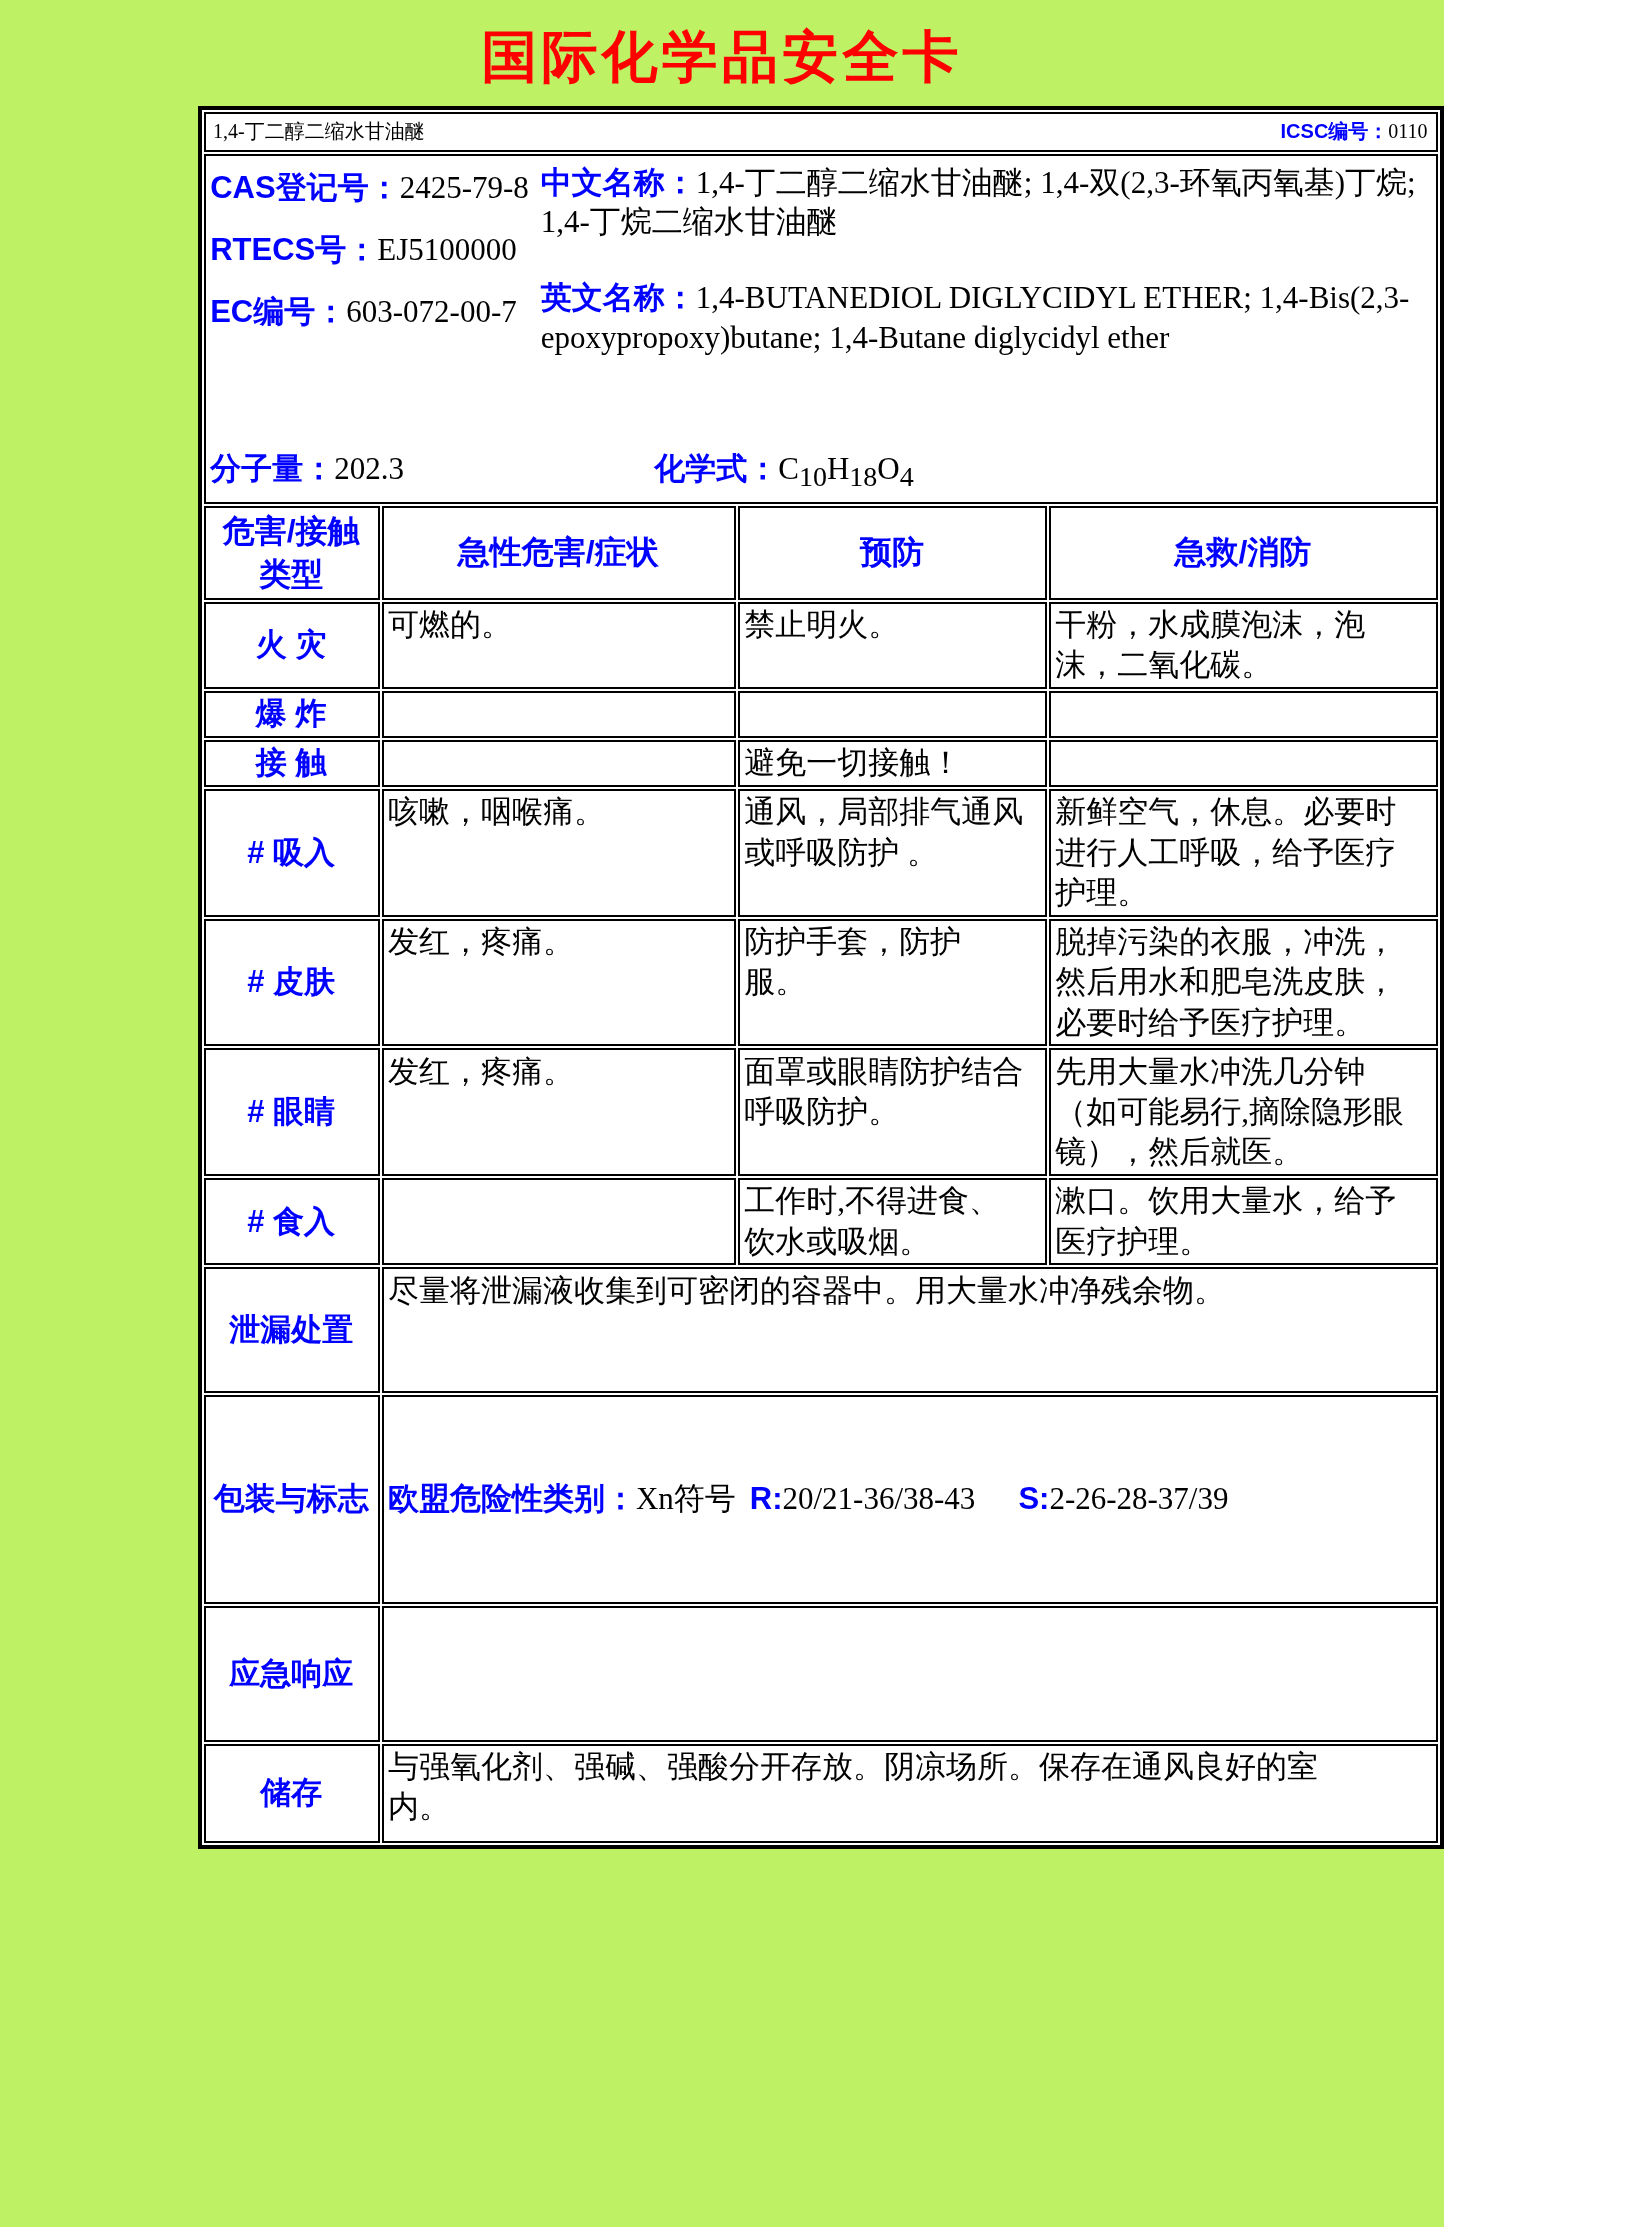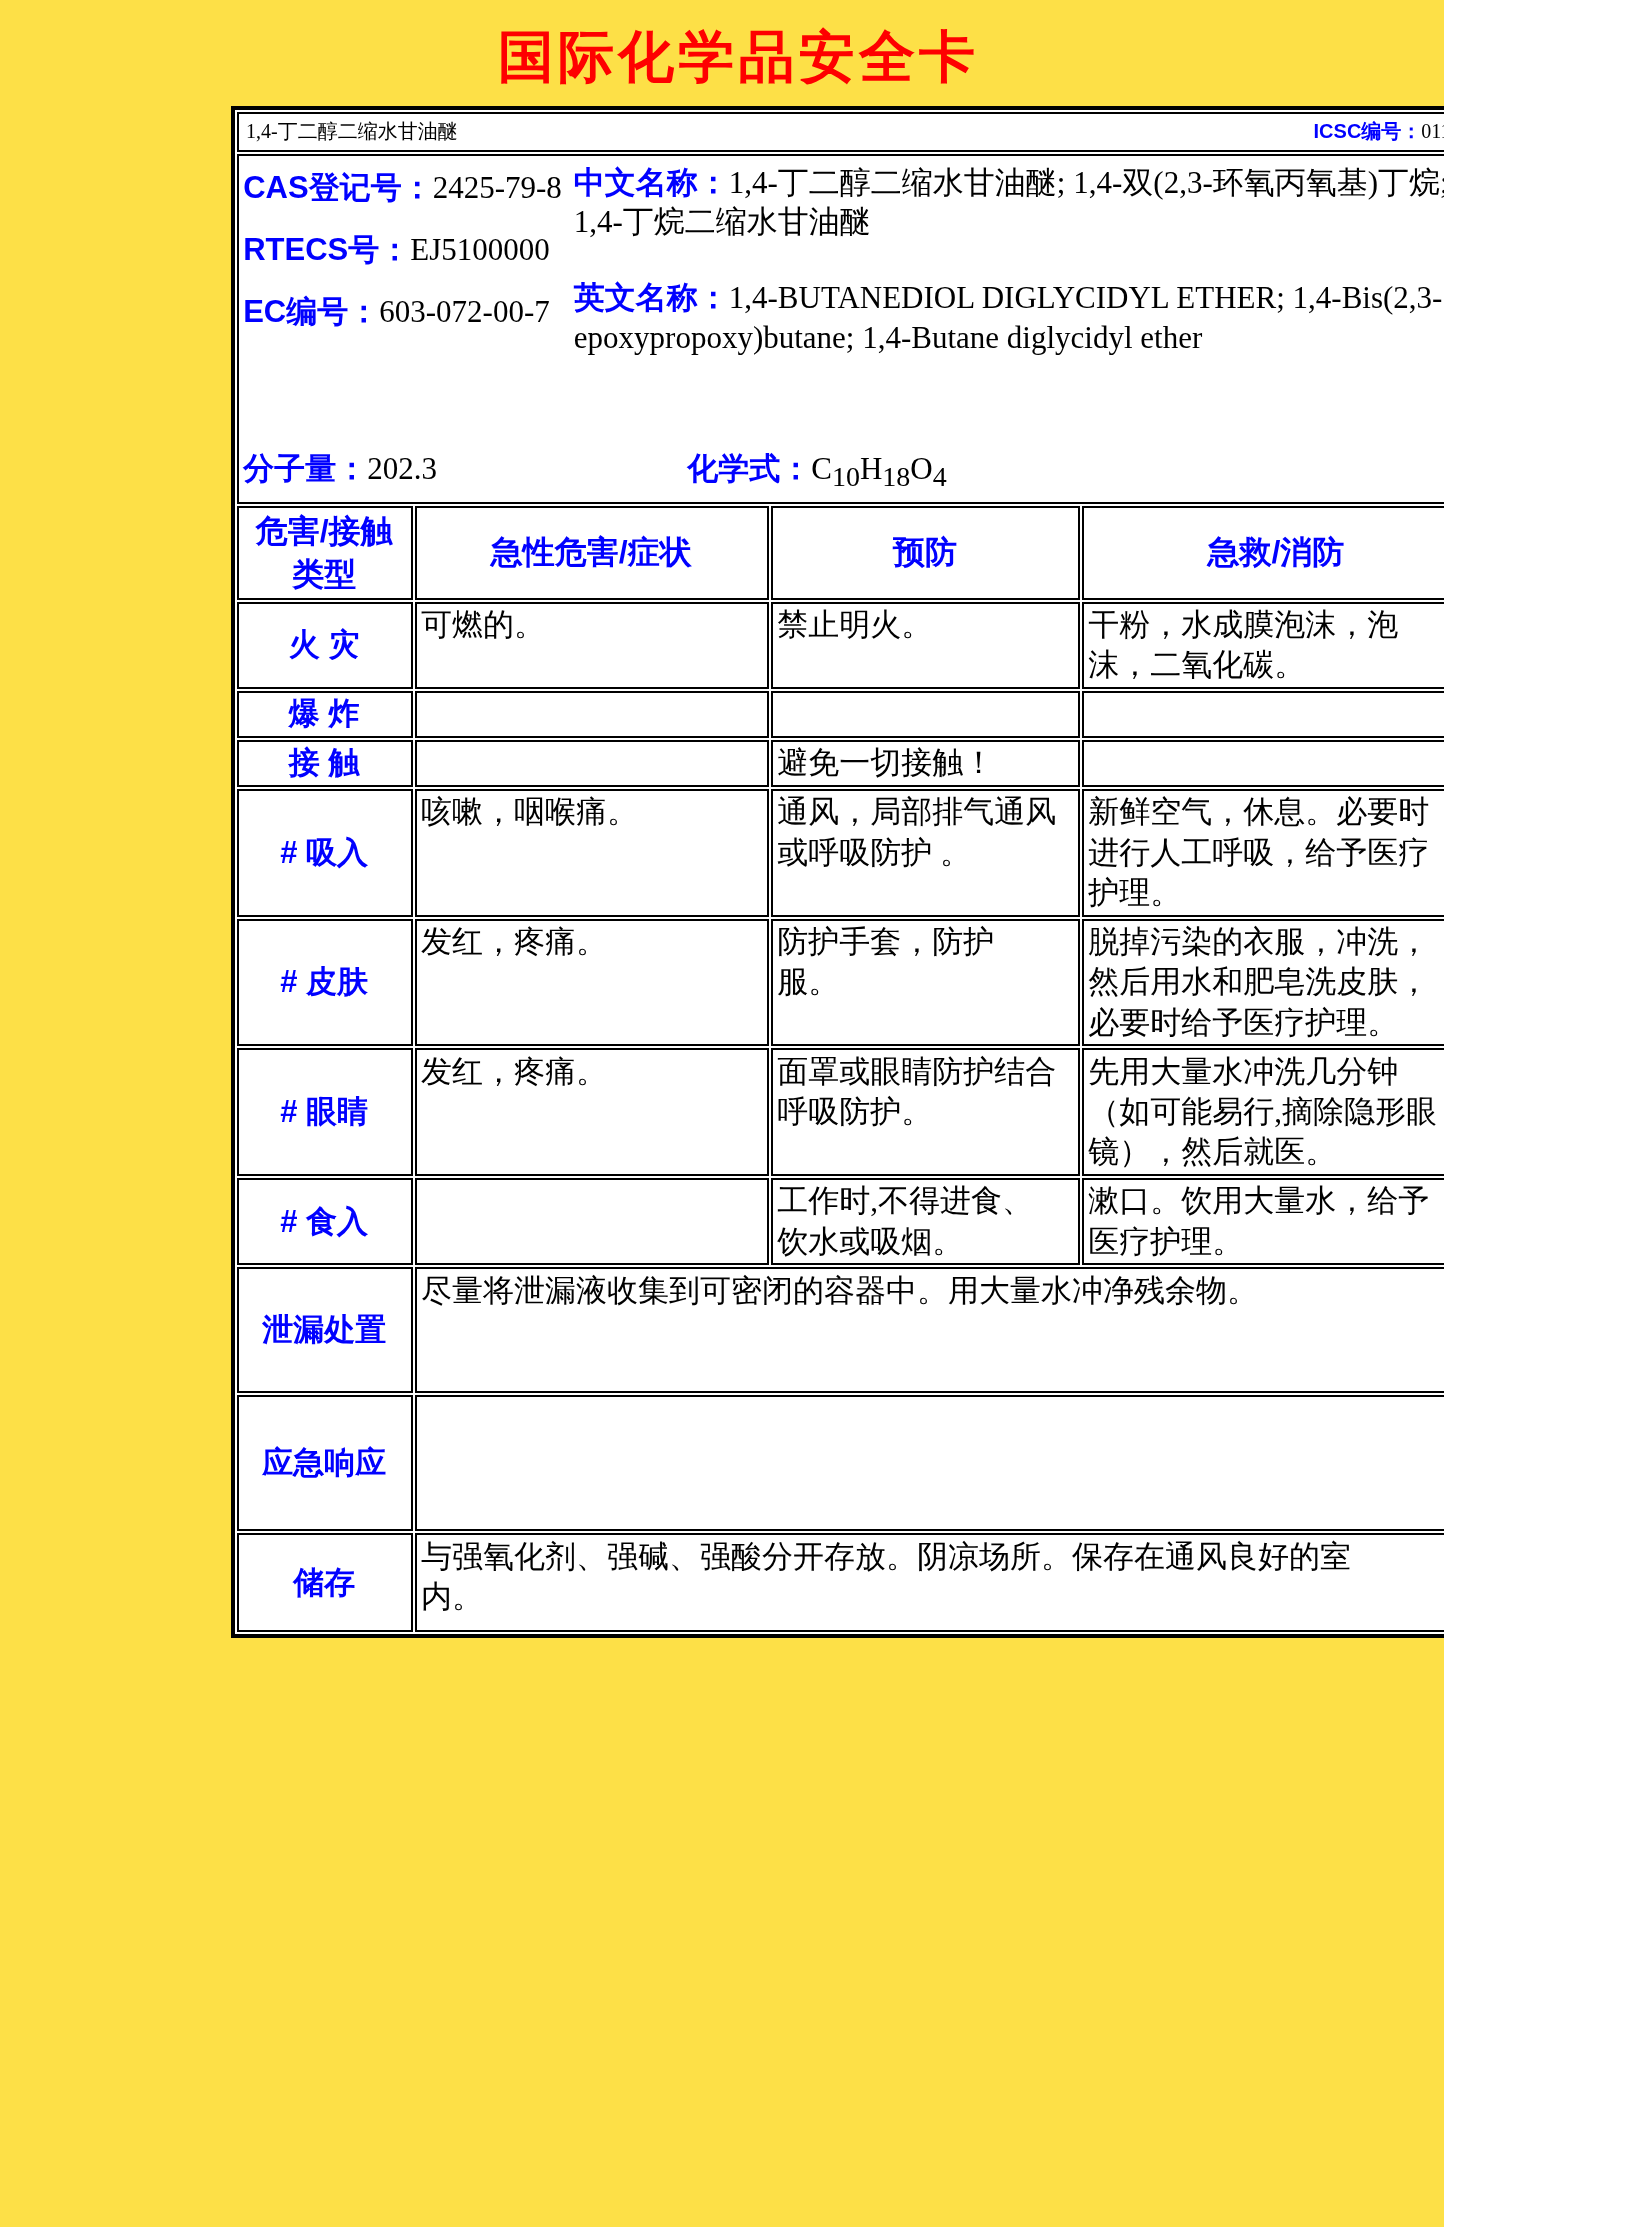--- a/index.html
+++ b/index.html
@@ -6,25 +6,24 @@
     --blue: #0101ff;
     --red: #fe0000;
     --ink: #000000;
   }
   * { box-sizing: border-box; }
   html, body { margin: 0; padding: 0; background: #ffffff; }
   .page {
     position: relative;
     width: 1444px;
     height: 2227px;
-    background: #fde047;
+    background: #bef264;
     overflow: hidden;
     color: var(--ink);
     font-family: "Liberation Serif", "DejaVu Serif", serif;
-    padding-left: 33px;
   }
   .doc-title {
     padding-top: 26px;
     text-align: center;
     font-family: "Liberation Sans", "DejaVu Sans", sans-serif;
     font-weight: 700;
     font-size: 56px;
     line-height: 1.1;
     letter-spacing: 4.2px;
     color: var(--red);
@@ -215,20 +214,26 @@
 饮水或吸烟。</td>
       <td class="content">漱口。饮用大量水，给予
 医疗护理。</td>
     </tr>
 
     <tr class="r-spill">
       <td class="label-cell bl">泄漏处置</td>
       <td colspan="3" class="content">尽量将泄漏液收集到可密闭的容器中。用大量水冲净残余物。</td>
     </tr>
 
+    <tr class="r-pack">
+      <td class="label-cell bl">包装与标志</td>
+      <td colspan="3" class="content">
+        <div class="eu-line"><span class="bl">欧盟危险性类别：</span><span>Xn符号</span><span class="bl seg-r">R:</span><span>20/21-36/38-43</span><span class="bl seg-s">S:</span><span>2-26-28-37/39</span></div>
+      </td>
+    </tr>
 
     <tr class="r-emer">
       <td class="label-cell bl">应急响应</td>
       <td colspan="3" class="content"></td>
     </tr>
 
     <tr class="r-stor">
       <td class="label-cell bl">储存</td>
       <td colspan="3" class="content">与强氧化剂、强碱、强酸分开存放。阴凉场所。保存在通风良好的室
 内。</td>

